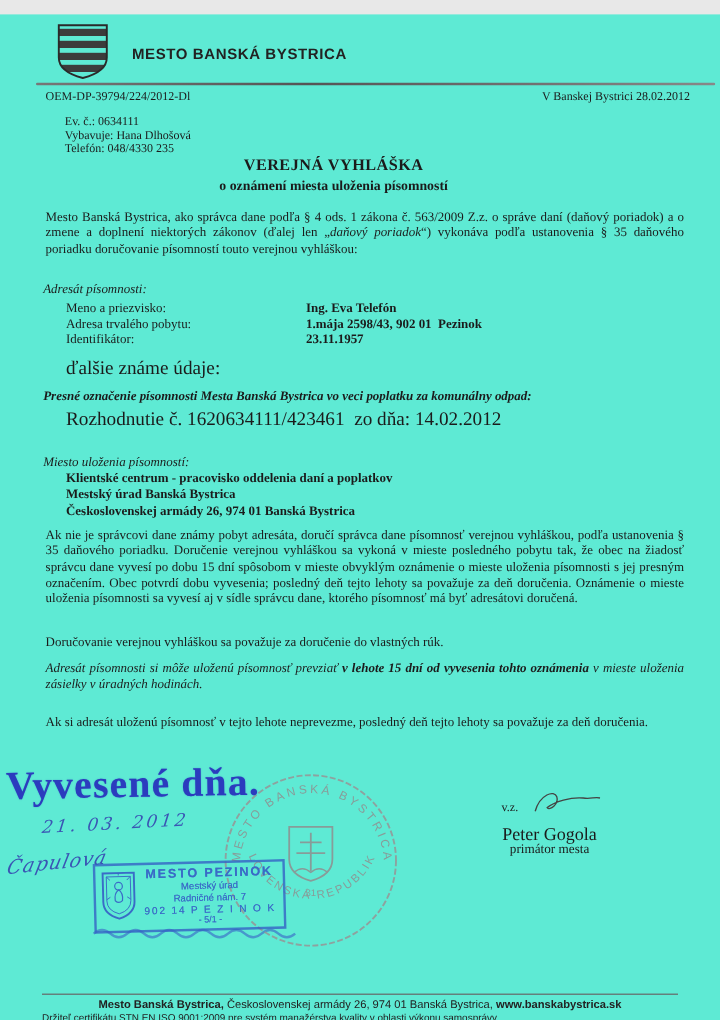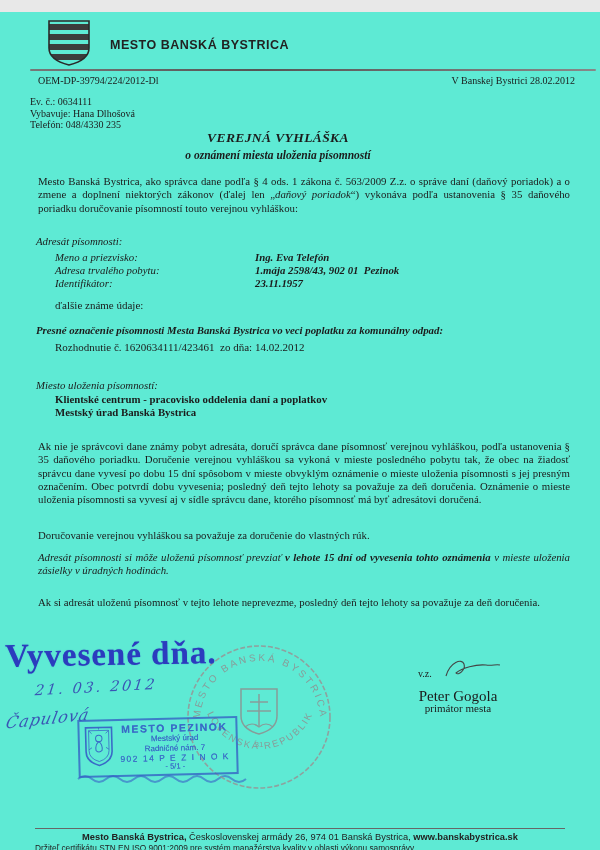--- a/index.html
+++ b/index.html
@@ -25,21 +25,21 @@
 
   .para { font-size:10.8px; line-height:13.3px; text-align:justify; }
   .it { font-style:italic; }
   .b  { font-weight:bold; }
 
   .sec-head { font-size:10.8px; font-style:italic; }
   .sec-head.bold { font-weight:bold; }
   .addr-row { display:flex; font-size:10.8px; line-height:13px; }
   .addr-label { width:200px; }
   .addr-value { font-weight:bold; white-space:pre; }
-  .plain-line { font-size:11px; white-space:pre; }
+  .plain-line { font-size:16px; white-space:pre; }
   .bold-lines { font-size:10.8px; font-weight:bold; line-height:13.4px; }
 
   
   .posted-stamp {
     font-family:"Liberation Serif", serif; font-weight:bold; font-size:33px;
     color:#2b3cbe; letter-spacing:1px; transform:rotate(-1deg);
     text-shadow:0 0 1px rgba(43,60,190,.55); z-index:3;
   }
   .hand { font-family:"DejaVu Serif", serif; font-style:italic; color:#3a55b4; z-index:3; }
   .hand-date { font-size:14.5px; letter-spacing:2.5px; transform:rotate(-3deg) skewX(-10deg); }
@@ -93,37 +93,37 @@
       <path d="M5,2 h40 v27 q0,12 -20,17 q-20,-5 -20,-17 z" fill="none" stroke="#2a2a2a" stroke-width="1.6"></path>
     </svg>
   </div>
   <div class="abs hdr-title" style="left:110px; top:26px;">MESTO BANSKÁ BYSTRICA</div>
   <div class="abs hdr-rule" style="left:30px; top:57px; width:566px;"></div>
 
   <div class="abs ref-row" style="left:38px; top:63px; width:537px;">
     <span>OEM-DP-39794/224/2012-Dl</span>
     <span>V Banskej Bystrici 28.02.2012</span>
   </div>
-  <div class="abs contact" style="left:30px; top:84px;">
+  <div class="abs contact" style="left:54px; top:84px;">
     <div>Ev. č.: 0634111</div>
     <div>Vybavuje: Hana Dlhošová</div>
     <div>Telefón: 048/4330 235</div>
   </div>
 
-  <div class="abs" style="left:0; top:118px; width:556px;font-style:italic;">
+  <div class="abs" style="left:0; top:118px; width:556px;">
     <div class="title-main">VEREJNÁ VYHLÁŠKA</div>
     <div class="title-sub">o oznámení miesta uloženia písomností</div>
   </div>
 
   <div class="abs para" style="left:38px; top:163px; width:532px;">
     <span>Mesto Banská Bystrica, ako správca dane podľa § 4 ods. 1 zákona č. 563/2009 Z.z. o správe daní (daňový poriadok) a o zmene a doplnení niektorých zákonov (ďalej len „</span><span class="it">daňový poriadok</span><span>“) vykonáva podľa ustanovenia § 35 daňového poriadku  doručovanie písomností touto verejnou vyhláškou:</span>
   </div>
 
   <div class="abs sec-head" style="left:36px; top:223px;">Adresát písomnosti:</div>
-  <div class="abs" style="left:55px; top:239px;font-style:italic;">
+  <div class="abs" style="left:55px; top:239px;">
     <div class="addr-row">
       <span class="addr-label">Meno a priezvisko:</span>
       <span class="addr-value">Ing. Eva Telefón</span>
     </div>
     <div class="addr-row">
       <span class="addr-label">Adresa trvalého pobytu:</span>
       <span class="addr-value">1.mája 2598/43, 902 01  Pezinok</span>
     </div>
     <div class="addr-row">
       <span class="addr-label">Identifikátor:</span>
@@ -132,20 +132,21 @@
   </div>
   <div class="abs plain-line" style="left:55px; top:287px;">ďalšie známe údaje:</div>
 
   <div class="abs sec-head bold" style="left:36px; top:312px;">Presné označenie písomnosti Mesta Banská Bystrica vo veci poplatku za komunálny odpad:</div>
   <div class="abs plain-line" style="left:55px; top:329px;">Rozhodnutie č. 1620634111/423461  zo dňa: 14.02.2012</div>
 
   <div class="abs sec-head" style="left:36px; top:367px;">Miesto uloženia písomností:</div>
   <div class="abs bold-lines" style="left:55px; top:381px;">
     <div>Klientské centrum - pracovisko oddelenia daní a poplatkov</div>
     <div>Mestský úrad Banská Bystrica</div>
+    <div>Československej armády 26, 974 01 Banská Bystrica</div>
   </div>
 
   <div class="abs para" style="left:38px; top:428px; width:532px;">Ak nie je správcovi dane známy pobyt adresáta, doručí správca dane písomnosť verejnou vyhláškou, podľa ustanovenia § 35 daňového poriadku. Doručenie verejnou vyhláškou sa vykoná v mieste posledného pobytu tak, že obec na žiadosť správcu dane vyvesí po dobu 15 dní spôsobom v mieste obvyklým oznámenie o mieste uloženia písomnosti s jej presným označením. Obec potvrdí dobu vyvesenia; posledný deň tejto lehoty sa považuje za deň doručenia. Oznámenie o mieste uloženia písomnosti sa vyvesí aj v sídle správcu dane, ktorého písomnosť má byť adresátovi doručená.</div>
   <div class="abs para" style="left:38px; top:517px; width:532px;">Doručovanie verejnou vyhláškou sa považuje za doručenie do vlastných rúk.</div>
   <div class="abs para" style="left:38px; top:539px; width:532px;font-style:italic;">
     <span>Adresát písomnosti si môže uloženú písomnosť prevziať </span><span class="b">v lehote 15 dní od vyvesenia tohto oznámenia</span><span> v mieste uloženia zásielky v úradných hodinách.</span>
   </div>
   <div class="abs para" style="left:38px; top:584px; width:532px;">Ak si adresát uloženú písomnosť v tejto lehote neprevezme, posledný deň tejto lehoty sa považuje za deň doručenia.</div>
 
   <div class="abs round-stamp" style="left:183px; top:629px;">

